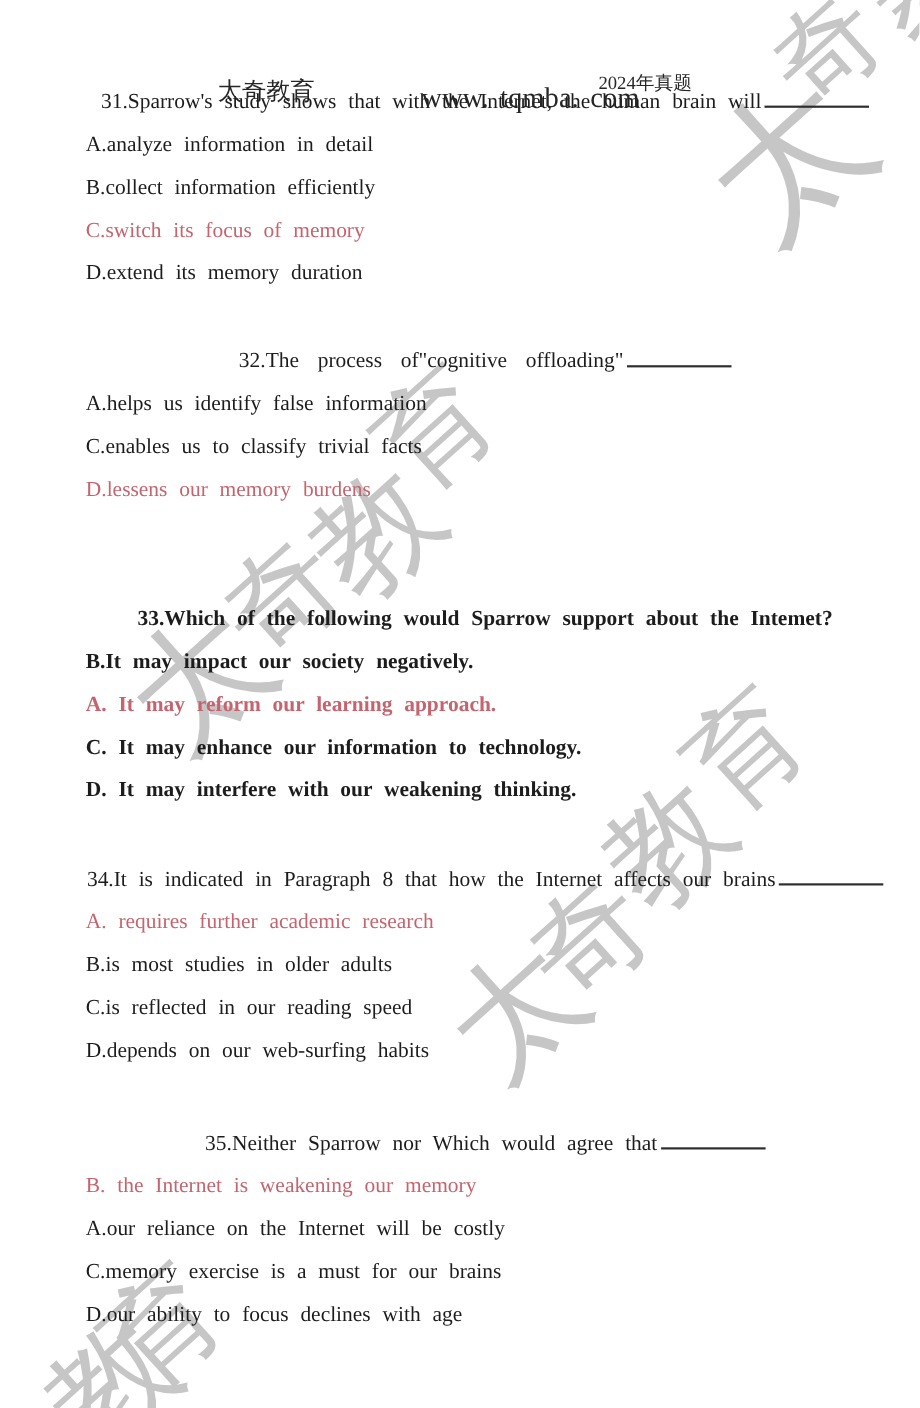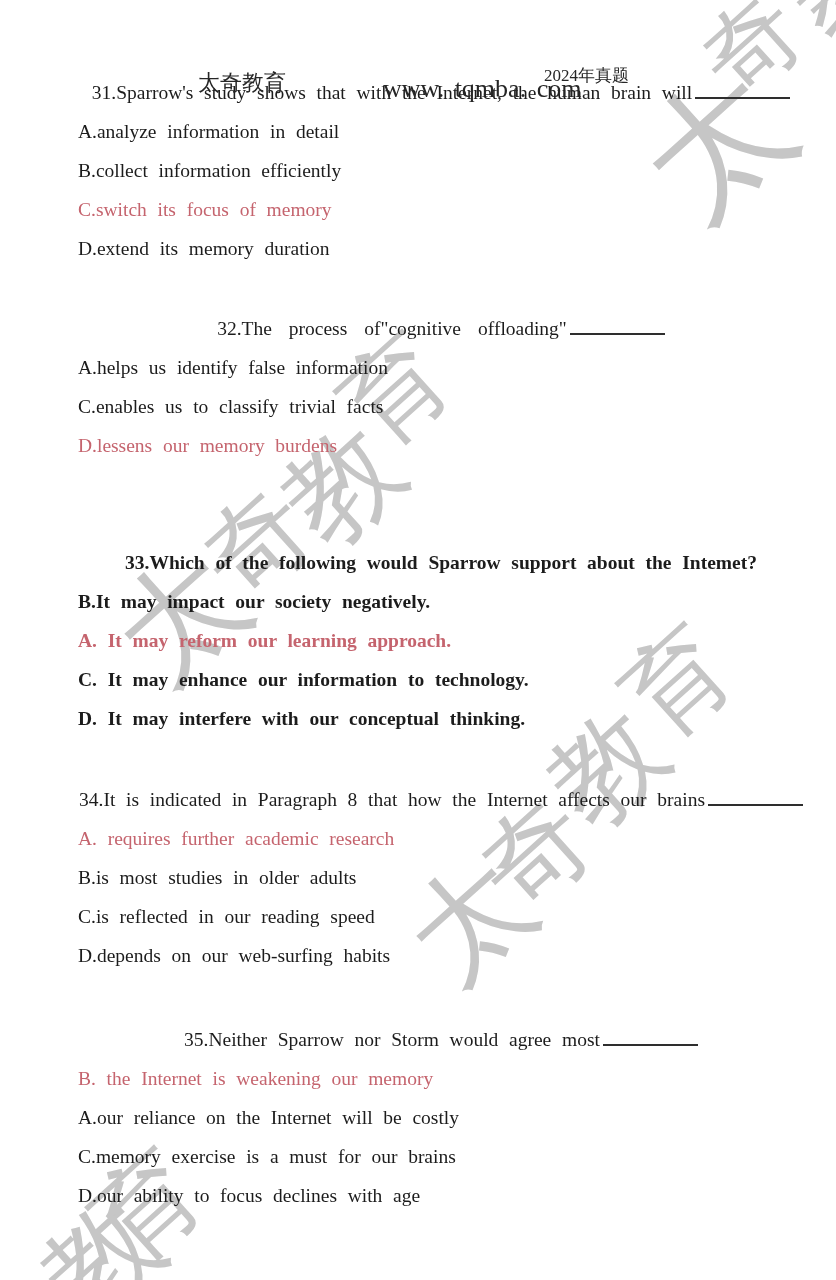--- a/index.html
+++ b/index.html
@@ -71,33 +71,33 @@
     <div class="line opt">A.helps us identify false information</div>
     <div class="line opt">C.enables us to classify trivial facts</div>
     <div class="line opt hl">D.lessens our memory burdens</div>
   </div>
 
   <div class="q" id="q33">
     <div class="line stem"><span>33.</span><span>Which of the following would Sparrow support about the Intemet?</span></div>
     <div class="line opt">B.It may impact our society negatively.</div>
     <div class="line opt hl">A. It may reform our learning approach.</div>
     <div class="line opt">C. It may enhance our information to technology.</div>
-    <div class="line opt">D. It may interfere with our conceptual thinking.</div>
+    <div class="line opt">D. It may interfere with our weakening thinking.</div>
   </div>
 
   <div class="q" id="q34">
     <div class="line stem"><span>34.</span><span>It is indicated in Paragraph 8 that how the Internet affects our brains</span><span class="blank show"></span></div>
     <div class="line opt hl">A. requires further academic research</div>
     <div class="line opt">B.is most studies in older adults</div>
     <div class="line opt">C.is reflected in our reading speed</div>
     <div class="line opt">D.depends on our web-surfing habits</div>
   </div>
 
   <div class="q" id="q35">
-    <div class="line stem"><span>35.</span><span>Neither Sparrow nor Storm would agree most</span><span class="blank show"></span></div>
+    <div class="line stem"><span>35.</span><span>Neither Sparrow nor Which would agree that</span><span class="blank show"></span></div>
     <div class="line opt hl">B. the Internet is weakening our memory</div>
     <div class="line opt">A.our reliance on the Internet will be costly</div>
     <div class="line opt">C.memory exercise is a must for our brains</div>
     <div class="line opt">D.our ability to focus declines with age</div>
   </div>
 
 <span class="wm" style="left: 703px; top: -4px; font-size: 96px;">奇</span>
     <span class="wm" style="left: 648px; top: 76px; font-size: 138px;">太</span>
     <span class="wm" style="left: 795px; top: -64px; font-size: 100px;">教</span>
     <span class="wm" style="left: 120px; top: 556px; font-size: 122px;">太</span>

